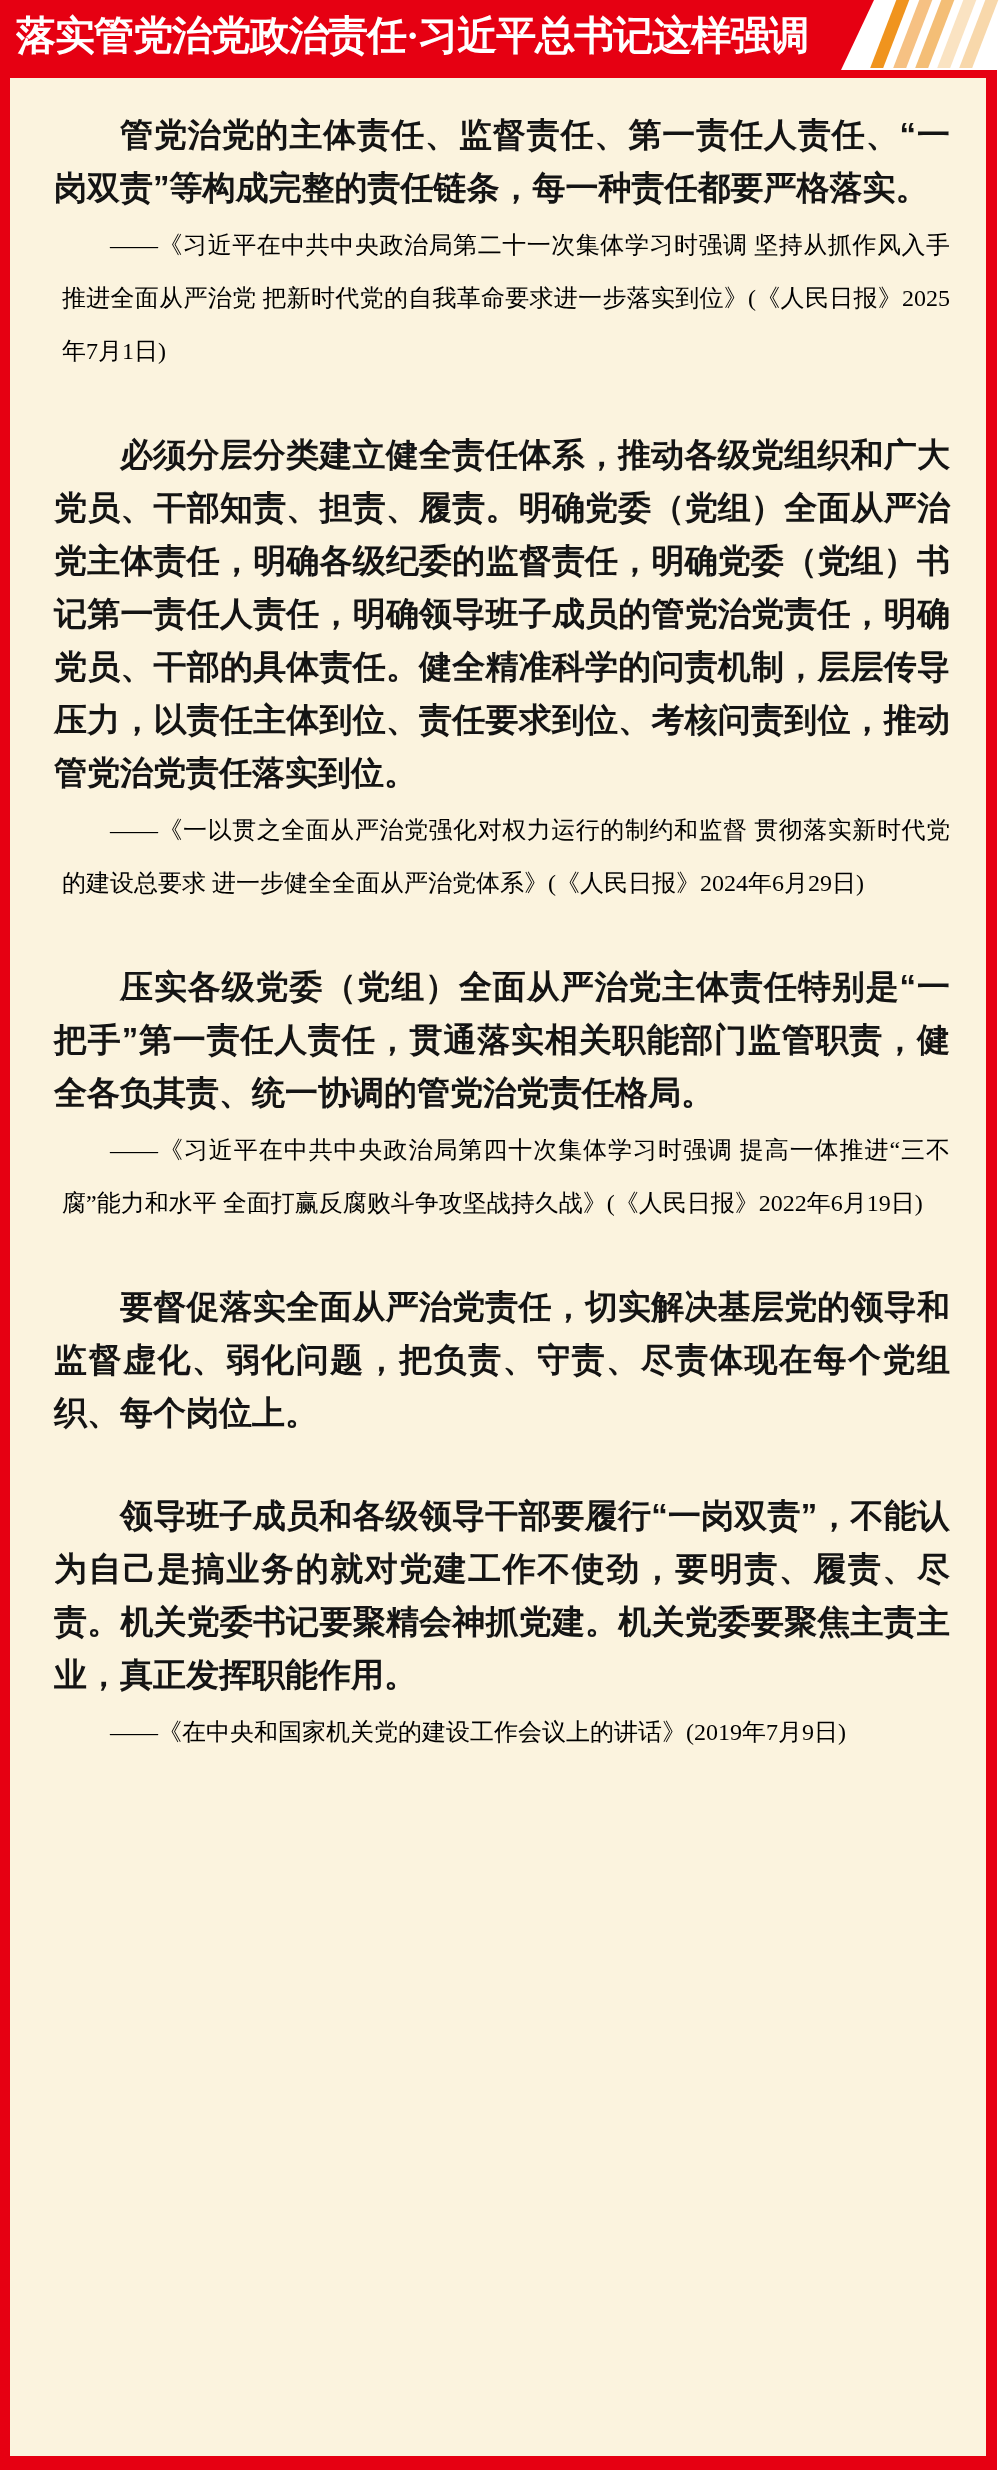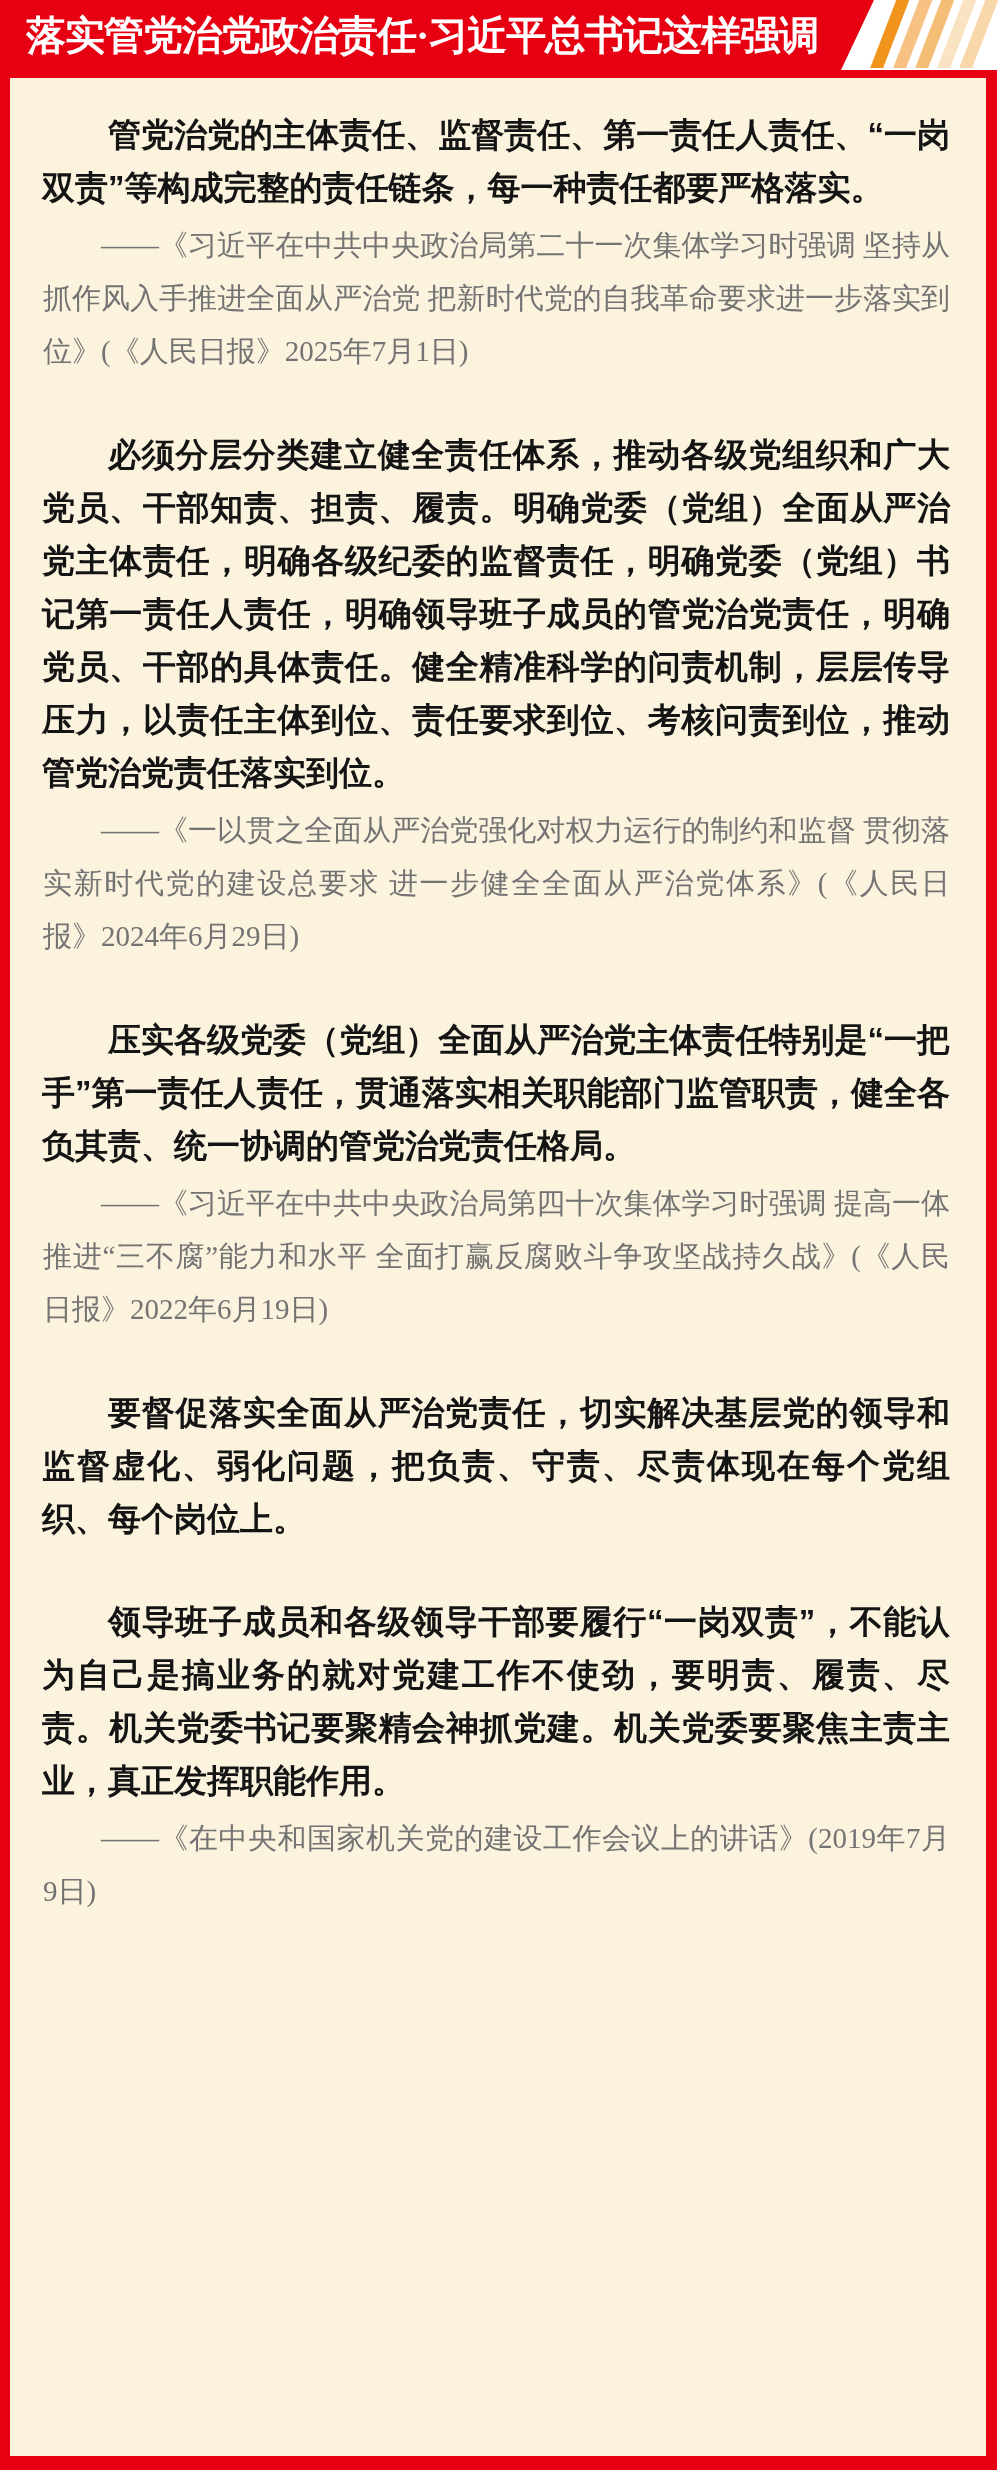--- a/index.html
+++ b/index.html
@@ -41,61 +41,61 @@
   .banner {
     position: absolute;
     inset: 0;
     z-index: 2;
     background: #E60012;
     clip-path: polygon(0 0, 874px 0, 841px 70px, 0 70px);
     display: flex;
     align-items: center;
   }
   .title {
-    margin: 10px;
+    margin: 0;
     padding-left: 16px;
     font-family: "Liberation Serif", "DejaVu Serif", serif;
     font-weight: bold;
     font-size: 40px;
     letter-spacing: -1px;
     color: #ffffff;
     white-space: nowrap;
   }
 
   
   .frame {
     box-sizing: border-box;
     margin-right: 3px;          
     height: 2400px;
     background: #FBF3DE;
     border-style: solid;
     border-color: #E60012;
     border-width: 8px 11px 14px 10px;
-    padding: 30px 36px 0 32px;
+    padding: 30px 36px 0 44px;
     overflow: hidden;
   }
   .quote-block { margin: 0; }
   .para {
     margin: 50px 0 0 0;
     font-family: "Liberation Sans", "DejaVu Sans", sans-serif;
     font-weight: bold;
     font-size: 33px;
     line-height: 53px;
     color: #141414;
     text-indent: 2em;
     text-align: justify;
   }
   .quote-block:first-child .para { margin-top: 0; }
   .cite {
-    margin: 5px 0 0 1px;
+    margin: 5px 0 0 8px;
     font-family: "Liberation Serif", "DejaVu Serif", serif;
     font-weight: normal;
-    font-size: 29px;
+    font-size: 24px;
     line-height: 53px;
-    color: #737373;
+    color: #000000;
     text-indent: 2em;
     text-align: justify;
   }
 </style>
 </head>
 <body>
 
 <div class="page">
 
   <header class="banner-row">

